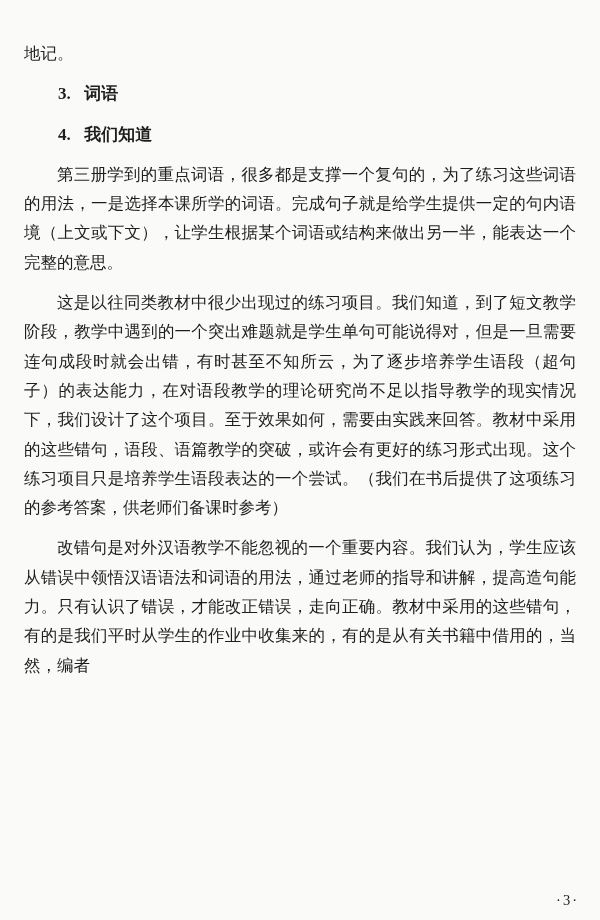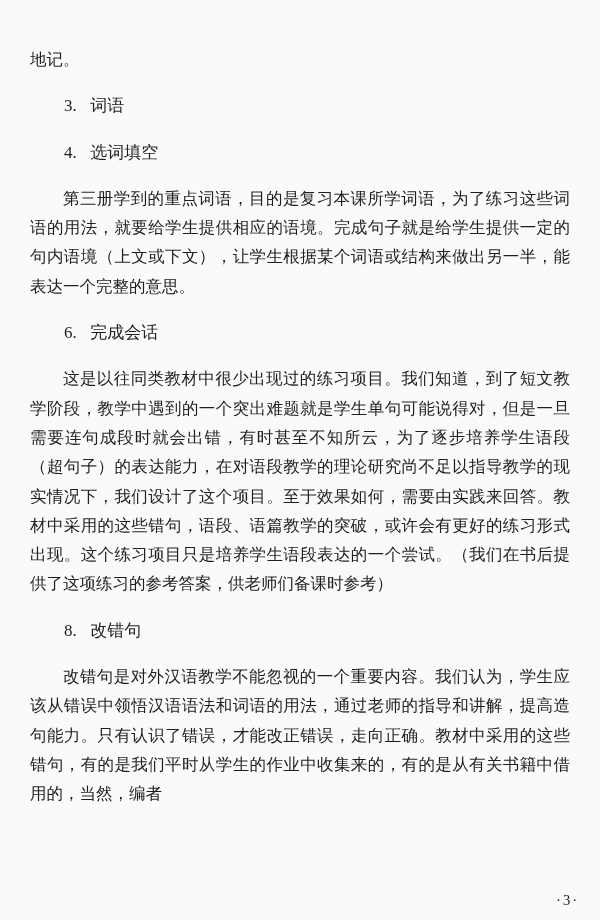--- a/index.html
+++ b/index.html
@@ -27,33 +27,33 @@
     top: 28px;
     width: 574px;
     font-size: 16.5px;
     line-height: 29.3px;
     text-align: justify;
     text-justify: inter-character;
     letter-spacing: 0;
   }
   .text-block p,
   .text-block h3 {
-    margin: 17px;
+    margin: 11px;
     padding: 0;
   }
   .carryover {
     text-indent: 0;
     text-align: left;
   }
   .para {
     text-indent: 2em;
   }
   .heading {
     font-size: 17px;
-    font-weight: 400;
+    font-weight: 700;
     text-indent: 2em;
     text-align: left;
     line-height: 29.3px;
   }
   .heading .num {
     margin-right: 0.55em;
   }
   .page-number {
     position: absolute;
     right: 21px;
@@ -71,34 +71,26 @@
 
     <p class="carryover">地记。</p>
 
     <h3 class="heading">
       <span class="num">3.</span>
       <span class="title">词语</span>
     </h3>
 
     <h3 class="heading">
       <span class="num">4.</span>
-      <span class="title">选词填空</span>
+      <span class="title">我们知道</span>
     </h3>
 
-    <p class="para">第三册学到的重点词语，目的是复习本课所学词语，为了练习这些词语的用法，就要给学生提供相应的语境。完成句子就是给学生提供一定的句内语境（上文或下文），让学生根据某个词语或结构来做出另一半，能表达一个完整的意思。</p>
+    <p class="para">第三册学到的重点词语，很多都是支撑一个复句的，为了练习这些词语的用法，一是选择本课所学的词语。完成句子就是给学生提供一定的句内语境（上文或下文），让学生根据某个词语或结构来做出另一半，能表达一个完整的意思。</p>
 
-    <h3 class="heading">
-      <span class="num">6.</span>
-      <span class="title">完成会话</span>
-    </h3>
 
     <p class="para">这是以往同类教材中很少出现过的练习项目。我们知道，到了短文教学阶段，教学中遇到的一个突出难题就是学生单句可能说得对，但是一旦需要连句成段时就会出错，有时甚至不知所云，为了逐步培养学生语段（超句子）的表达能力，在对语段教学的理论研究尚不足以指导教学的现实情况下，我们设计了这个项目。至于效果如何，需要由实践来回答。教材中采用的这些错句，语段、语篇教学的突破，或许会有更好的练习形式出现。这个练习项目只是培养学生语段表达的一个尝试。（我们在书后提供了这项练习的参考答案，供老师们备课时参考）</p>
 
-    <h3 class="heading">
-      <span class="num">8.</span>
-      <span class="title">改错句</span>
-    </h3>
     <p class="para">改错句是对外汉语教学不能忽视的一个重要内容。我们认为，学生应该从错误中领悟汉语语法和词语的用法，通过老师的指导和讲解，提高造句能力。只有认识了错误，才能改正错误，走向正确。教材中采用的这些错句，有的是我们平时从学生的作业中收集来的，有的是从有关书籍中借用的，当然，编者</p>
 
   </div>
 
   <div class="page-number">·3·</div>
 </div>
 
 </body></html>

